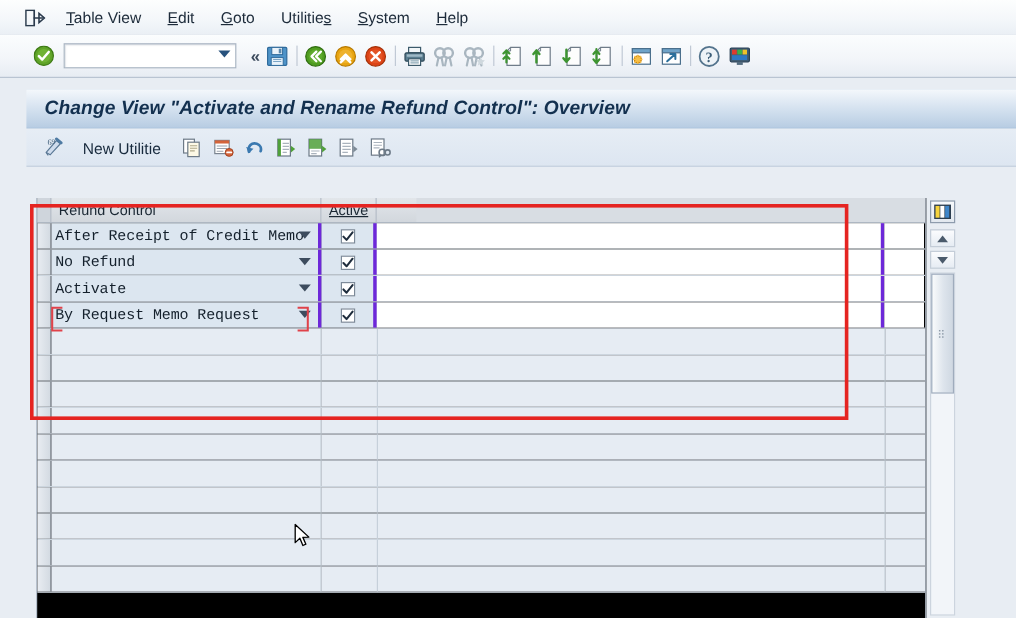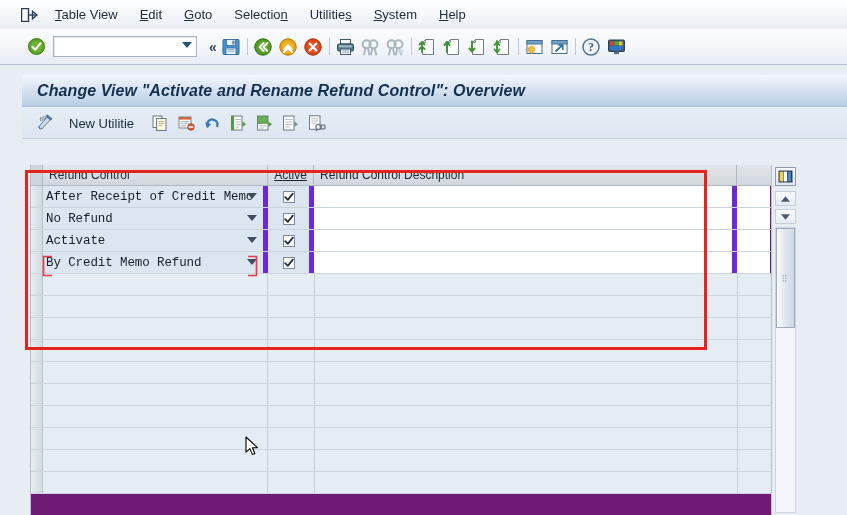--- a/index.html
+++ b/index.html
@@ -86,38 +86,38 @@
     position:absolute;left:8px;top:0;width:740px;height:19px;
     background:linear-gradient(to bottom,#f2f6fa 0%,#e3eaf3 100%);
     border:1px solid #c3ccd8;border-bottom:none;
     display:flex;align-items:center;
   }
   .grpbar span{margin-left:10px;font-size:12px;color:#1a2733;}
 
   .grid{
     position:absolute;left:8px;top:19px;width:740px;height:350px;
     border-left:1px solid #b6c0cd;border-right:1px solid #b6c0cd;
-    background:#701a75;overflow:hidden;
+    background:#000000;overflow:hidden;
   }
   .hdrrow{display:flex;height:20px;background:#d8dde3;border-bottom:1px solid #aeb7c2;}
   .hdr-sel{width:11px;border-right:1px solid #aeb7c2;background:#cfd5dc;}
   .hdr-cell{
     display:flex;align-items:center;font-size:12px;color:#1a2733;
     border-right:1px solid #aeb7c2;padding-left:6px;box-sizing:border-box;
     background:linear-gradient(to bottom,#e2e6ea 0%,#d2d7dd 100%);
   }
   .c1{width:225px;}
   .c2{width:46px;justify-content:center;padding-left:0;text-decoration:underline;}
   .c3{width:423px;}
   .c4{width:33px;border-right:none;background:linear-gradient(to bottom,#e2e6ea 0%,#d2d7dd 100%);}
 
   .row{display:flex;height:21px;border-bottom:1px solid #ccd5de;}
   .row .sel{width:11px;border-right:1px solid #b9c3cf;background:linear-gradient(to right,#e9edf2,#d3dae2);}
   .cell{
-    display:flex;align-items:center;border-right:5px solid #6d28d9;
+    display:flex;align-items:center;border-right:3px solid #6d28d9;
     box-sizing:border-box;font-size:12px;position:relative;
   }
   .cell.f1{width:225px;background:#dce6f0;padding-left:3px;}
   .cell.f2{width:46px;background:#dce6f0;justify-content:center;}
   .cell.f3{width:423px;background:#ffffff;}
   .cell.f4{width:33px;background:#ffffff;border-right:none;}
   .valtext{
     font-family:"Liberation Mono","DejaVu Sans Mono",monospace;
     font-size:12.5px;color:#14202c;white-space:nowrap;letter-spacing:-.1px;
   }
@@ -184,21 +184,20 @@
     <div class="menu-sysicon">
       <svg width="17" height="14" viewBox="0 0 17 14">
         <rect x="0.5" y="0.5" width="7" height="13" fill="none" stroke="#2b3b4d" stroke-width="1.4"></rect>
         <path d="M7 7 H15" stroke="#2b3b4d" stroke-width="1.4" fill="none"></path>
         <path d="M11.5 3.2 L16 7 L11.5 10.8 Z" fill="none" stroke="#2b3b4d" stroke-width="1.3"></path>
       </svg>
     </div>
     <div class="menu-item"><u>T</u>able View</div>
     <div class="menu-item"><u>E</u>dit</div>
     <div class="menu-item"><u>G</u>oto</div>
-    <div class="menu-item">Selectio<u>n</u></div>
     <div class="menu-item">Utilitie<u>s</u></div>
     <div class="menu-item"><u>S</u>ystem</div>
     <div class="menu-item"><u>H</u>elp</div>
   </div>
 
   <div class="toolbar">
     <div class="tb-ok">
       <svg width="17" height="17" viewBox="0 0 17 17">
         <circle cx="8.5" cy="8.5" r="8" fill="#5fa328" stroke="#3d7a14" stroke-width="1"></circle>
         <circle cx="8.5" cy="8.5" r="5.6" fill="#7cbf3f" opacity="0.55"></circle>
@@ -403,21 +402,20 @@
   </div>
 
   <div class="tablewrap">
 
 
     <div class="grid">
       <div class="hdrrow">
         <div class="hdr-sel"></div>
         <div class="hdr-cell c1">Refund Control</div>
         <div class="hdr-cell c2">Active</div>
-        <div class="hdr-cell c3">Refund Control Description</div>
         <div class="hdr-cell c4"></div>
       </div>
       <div id="rowhost">
           <div class="row">
             <div class="sel"></div>
             <div class="cell f1">
               <span class="valtext">After Receipt of Credit Memo</span>
               <span class="ddarrow"></span>
             </div>
             <div class="cell f2">
@@ -464,21 +462,21 @@
               </span>
             </div>
             <div class="cell f3">
               <span class="valtext" style="padding-left:4px"></span>
             </div>
             <div class="cell f4"></div>
           </div>
           <div class="row">
             <div class="sel"></div>
             <div class="cell f1">
-              <span class="valtext">By Credit Memo Refund</span>
+              <span class="valtext">By Request Memo Request</span>
               <span class="ddarrow"></span>
             </div>
             <div class="cell f2">
               <span class="cbx">
                 <svg width="10" height="10" viewBox="0 0 10 10">
                   <path d="M1.2 5.2 L3.8 7.9 L8.8 1.6" stroke="#1f2d3d" stroke-width="1.7" fill="none" stroke-linecap="round" stroke-linejoin="round"></path>
                 </svg>
               </span>
             </div>
             <div class="cell f3">

